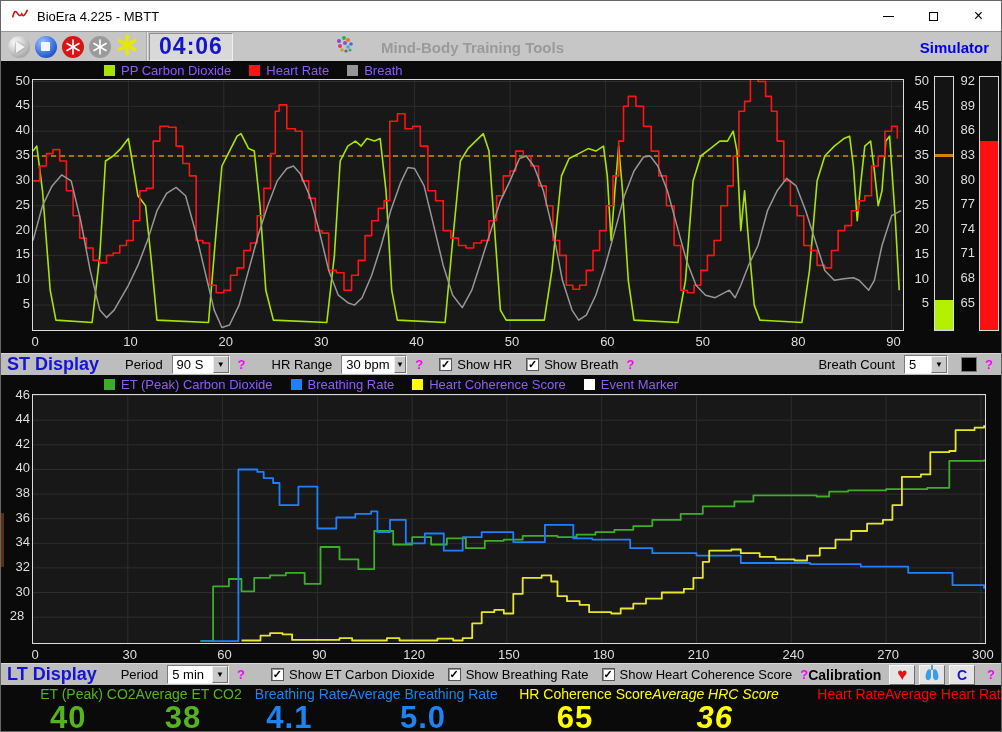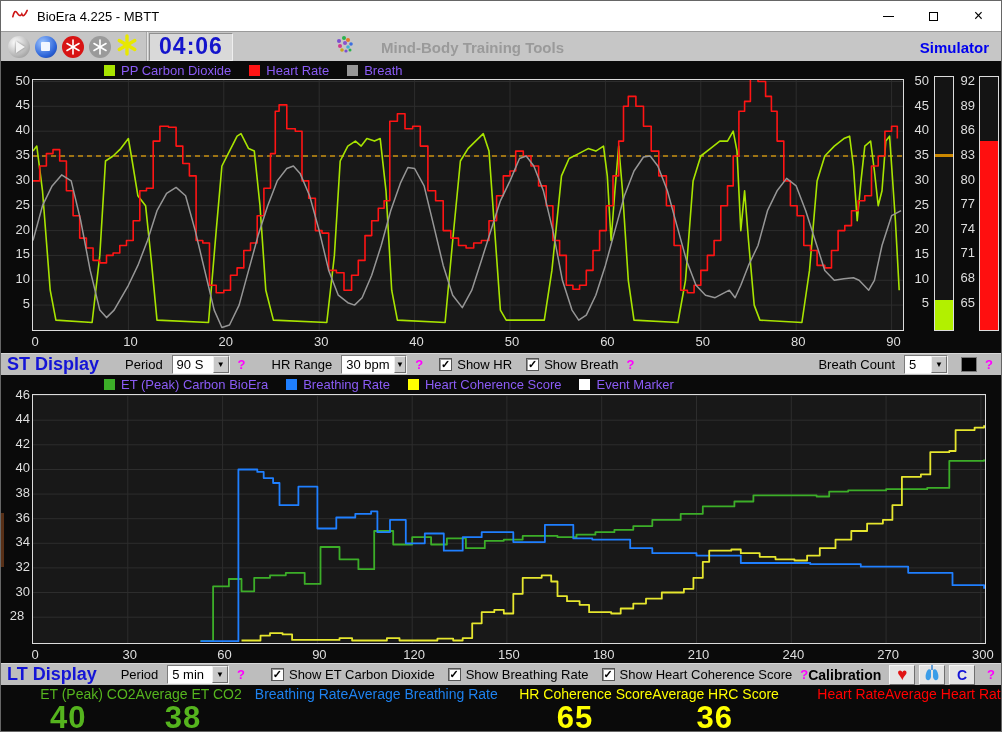--- a/index.html
+++ b/index.html
@@ -301,21 +301,21 @@
       <span class="dd-btn">▼</span>
     </span>
     <span class="blacksq" style="margin-left:13px;"></span>
     <span class="help" style="margin-right:8px;">?</span>
   </div>
 
   <div id="lt-sec" class="chart-sec">
     <div class="legend" id="lt-legend">
         <span class="legend-item">
           <span class="legend-sq" style="background: rgb(60, 174, 40);"></span>
-          <span class="legend-lb">ET (Peak) Carbon BioEra</span>
+          <span class="legend-lb">ET (Peak) Carbon Dioxide</span>
         </span>
         <span class="legend-item">
           <span class="legend-sq" style="background: rgb(31, 127, 255);"></span>
           <span class="legend-lb">Breathing Rate</span>
         </span>
         <span class="legend-item">
           <span class="legend-sq" style="background: rgb(255, 255, 0);"></span>
           <span class="legend-lb">Heart Coherence Score</span>
         </span>
         <span class="legend-item">
@@ -422,29 +422,31 @@
       <div class="stat-col" style="width: 135px;">
         <div class="stat-label" style="color: rgb(85, 180, 30);">ET (Peak) CO2</div>
         <div class="stat-value" style="color: rgb(85, 180, 30);">40</div>
       </div>
       <div class="stat-col" style="width: 95px;">
         <div class="stat-label" style="color: rgb(85, 180, 30);">Average ET CO2</div>
         <div class="stat-value" style="color: rgb(85, 180, 30);">38</div>
       </div>
       <div class="stat-col" style="width: 118px;">
         <div class="stat-label" style="color: rgb(30, 130, 240);">Breathing Rate</div>
+        <div class="stat-value" style="color: rgb(30, 130, 240);">4.1</div>
       </div>
       <div class="stat-col" style="width: 150px;">
         <div class="stat-label" style="color: rgb(30, 130, 240);">Average Breathing Rate</div>
+        <div class="stat-value" style="color: rgb(30, 130, 240);">5.0</div>
       </div>
       <div class="stat-col" style="width: 155px;">
         <div class="stat-label" style="color: rgb(255, 255, 0);">HR Coherence Score</div>
         <div class="stat-value" style="color: rgb(255, 255, 0);">65</div>
       </div>
-      <div class="stat-col" style="width: 125px;">
+      <div class="stat-col" style="width: 125px; font-style: italic;">
         <div class="stat-label" style="color: rgb(255, 255, 0);">Average HRC Score</div>
         <div class="stat-value" style="color: rgb(255, 255, 0);">36</div>
       </div>
       <div class="stat-col" style="width: 108px;">
         <div class="stat-label" style="color: rgb(255, 0, 0);">Heart Rate</div>
       </div>
       <div class="stat-col" style="width: 116px;">
         <div class="stat-label" style="color: rgb(255, 0, 0);">Average Heart Rate</div>
       </div>
     </div>

